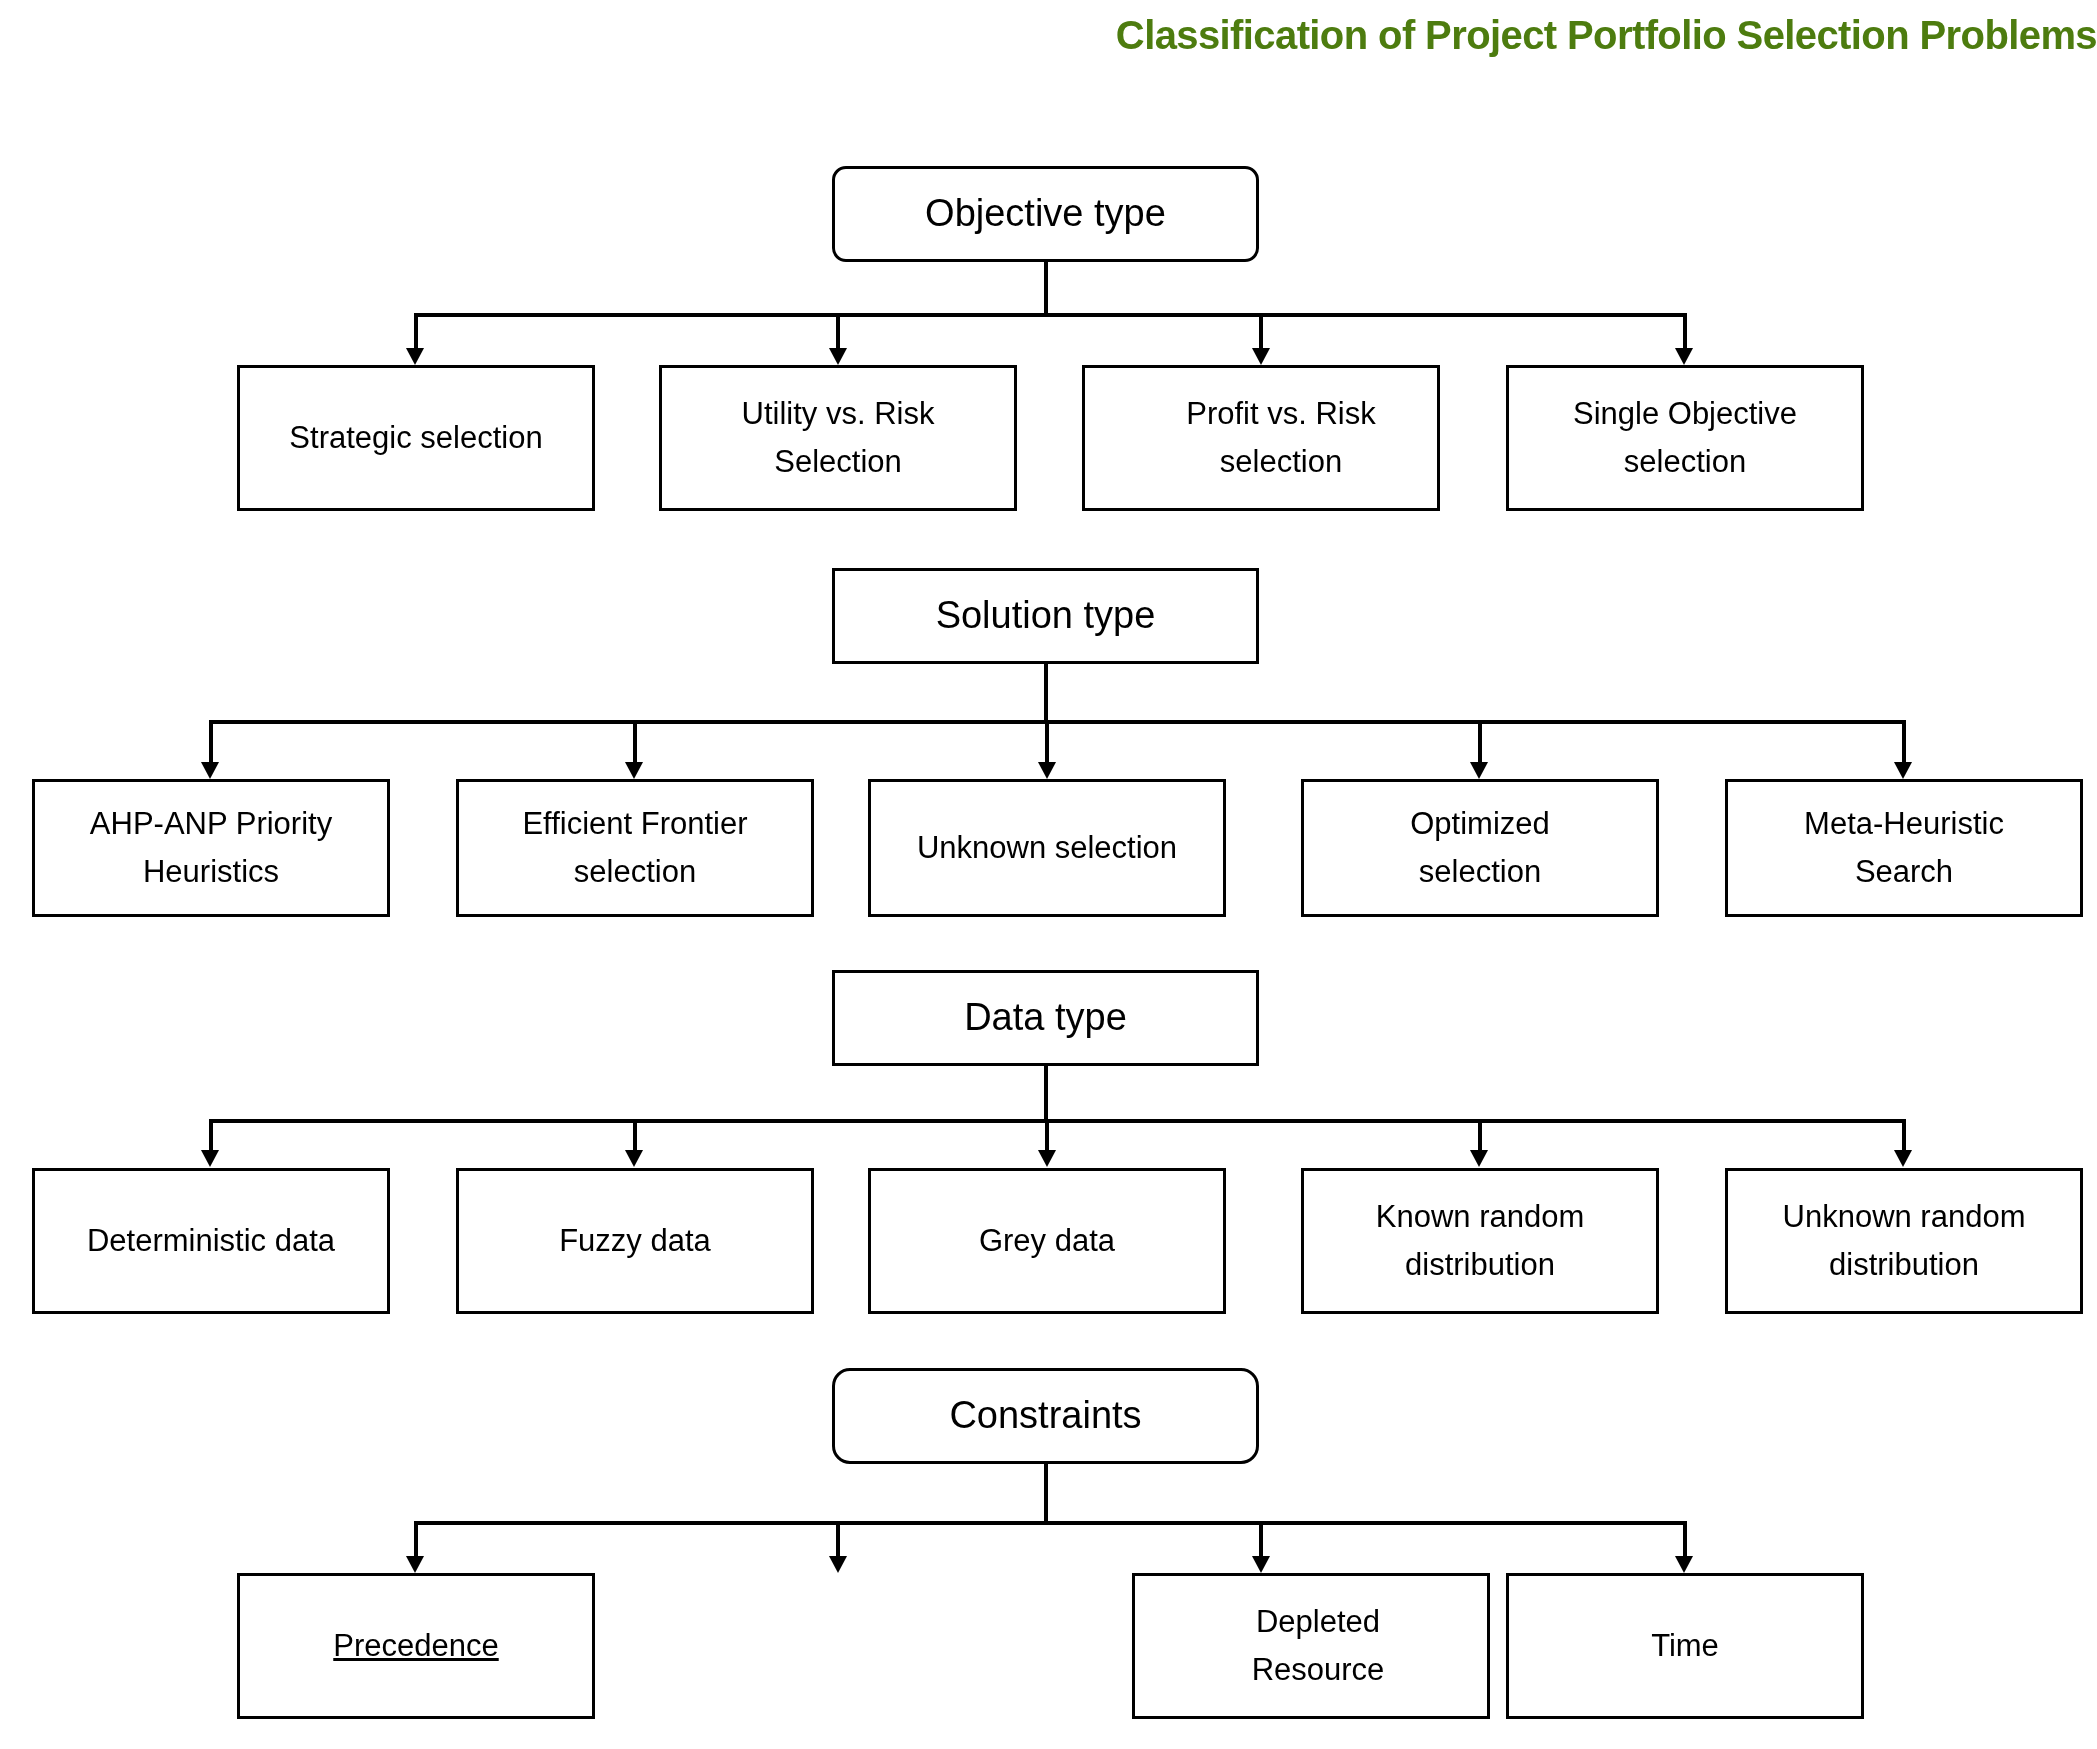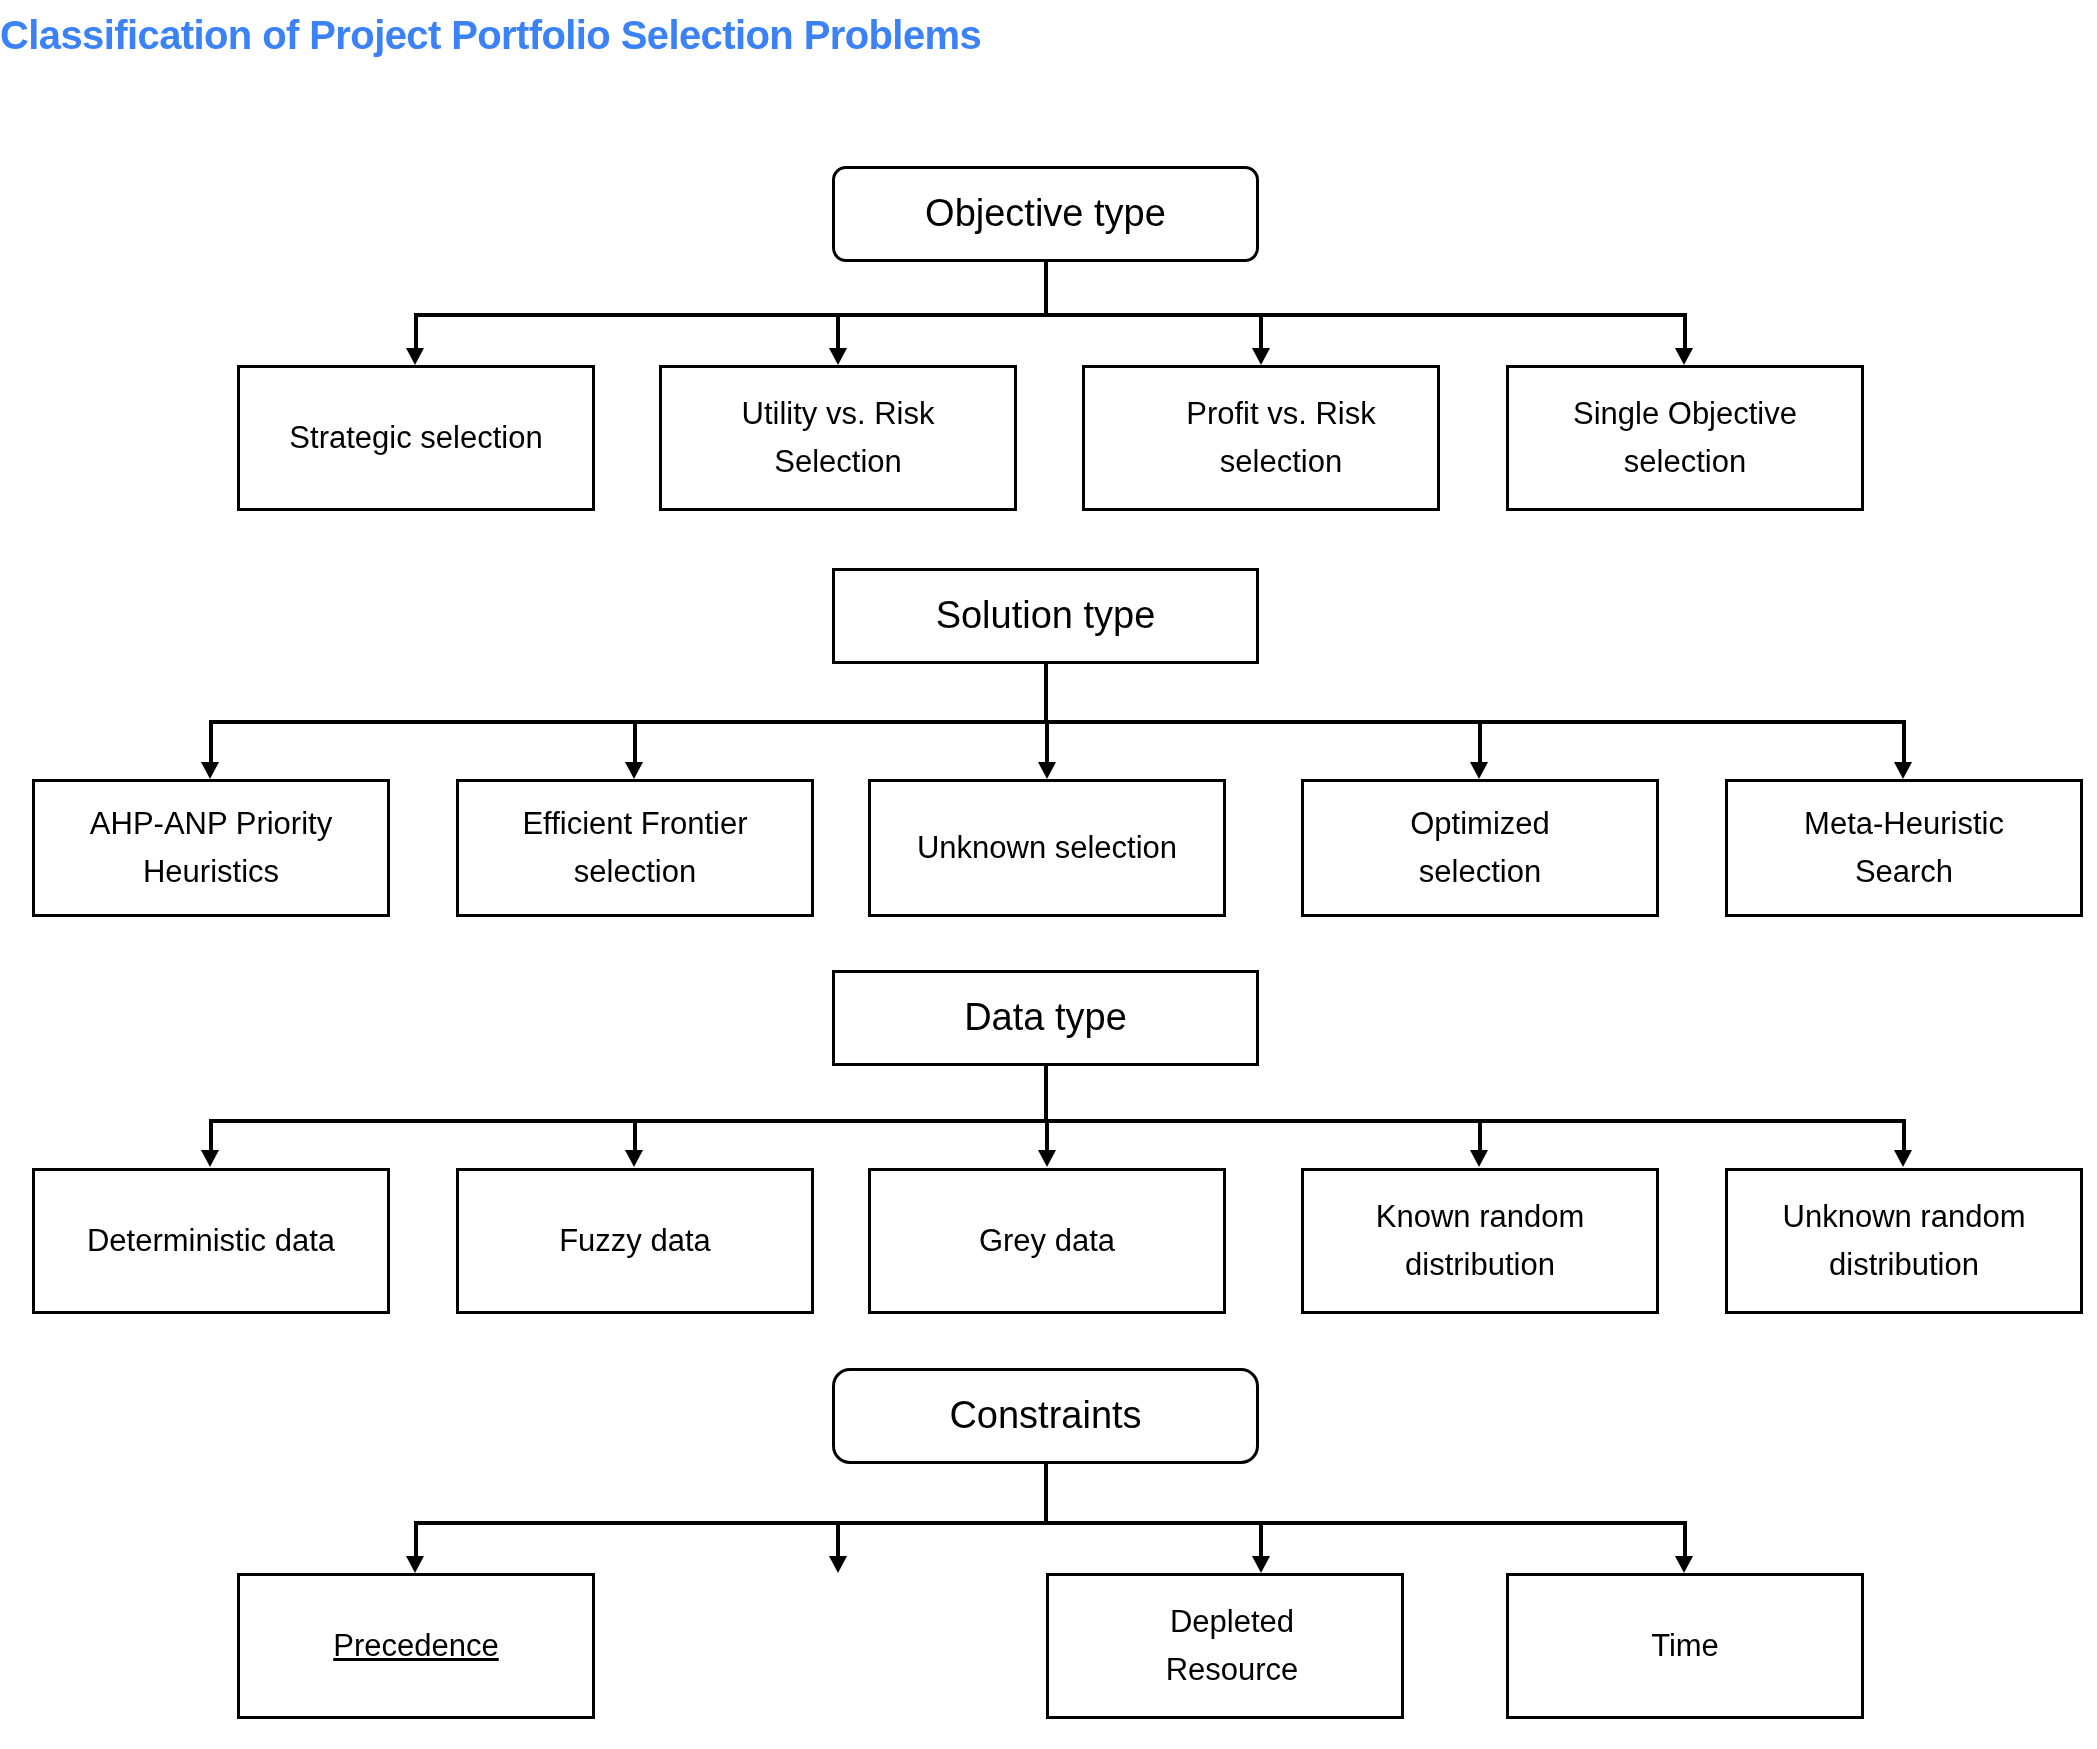--- a/index.html
+++ b/index.html
@@ -8,25 +8,25 @@
     width: 2097px;
     height: 1749px;
     background: #ffffff;
     font-family: "Liberation Sans", "DejaVu Sans", sans-serif;
     color: #000000;
     overflow: hidden;
   }
   .title {
     position: absolute;
     left: 0; right: 0; top: 12.7px;
-    text-align: left;
+    text-align: right;
     font-size: 40px;
     font-weight: bold;
     letter-spacing: -0.6px;
-    color: #3b82f6;
+    color: #4d7c0f;
   }
   .node {
     position: absolute;
     box-sizing: border-box;
     background: #ffffff;
     border: 3.5px solid #000000;
     display: flex;
     align-items: center;
     justify-content: center;
     text-align: center;
@@ -141,18 +141,18 @@
   <div class="vline" style="left:414px;  top:1521px; height:36px;"></div>
   <div class="vline" style="left:836px; top:1521px; height:36px;"></div>
   <div class="vline" style="left:1259px; top:1521px; height:36px;"></div>
   <div class="vline" style="left:1683px; top:1521px; height:36px;"></div>
   <div class="arrow" style="left:406px;  top:1556px;"></div>
   <div class="arrow" style="left:829px; top:1556px;"></div>
   <div class="arrow" style="left:1252px; top:1556px;"></div>
   <div class="arrow" style="left:1675px; top:1556px;"></div>
 
   <div class="node child rowD" style="left:237px;text-decoration:underline;">Precedence</div>
-  <div class="node child rowD" style="left:1046px;padding-left:14px;">Depleted
+  <div class="node child rowD" style="left:1132px;padding-left:14px;">Depleted
 Resource</div>
   <div class="node child rowD" style="left:1506px;">Time</div>
 
 </div>
 
 
 </body></html>

